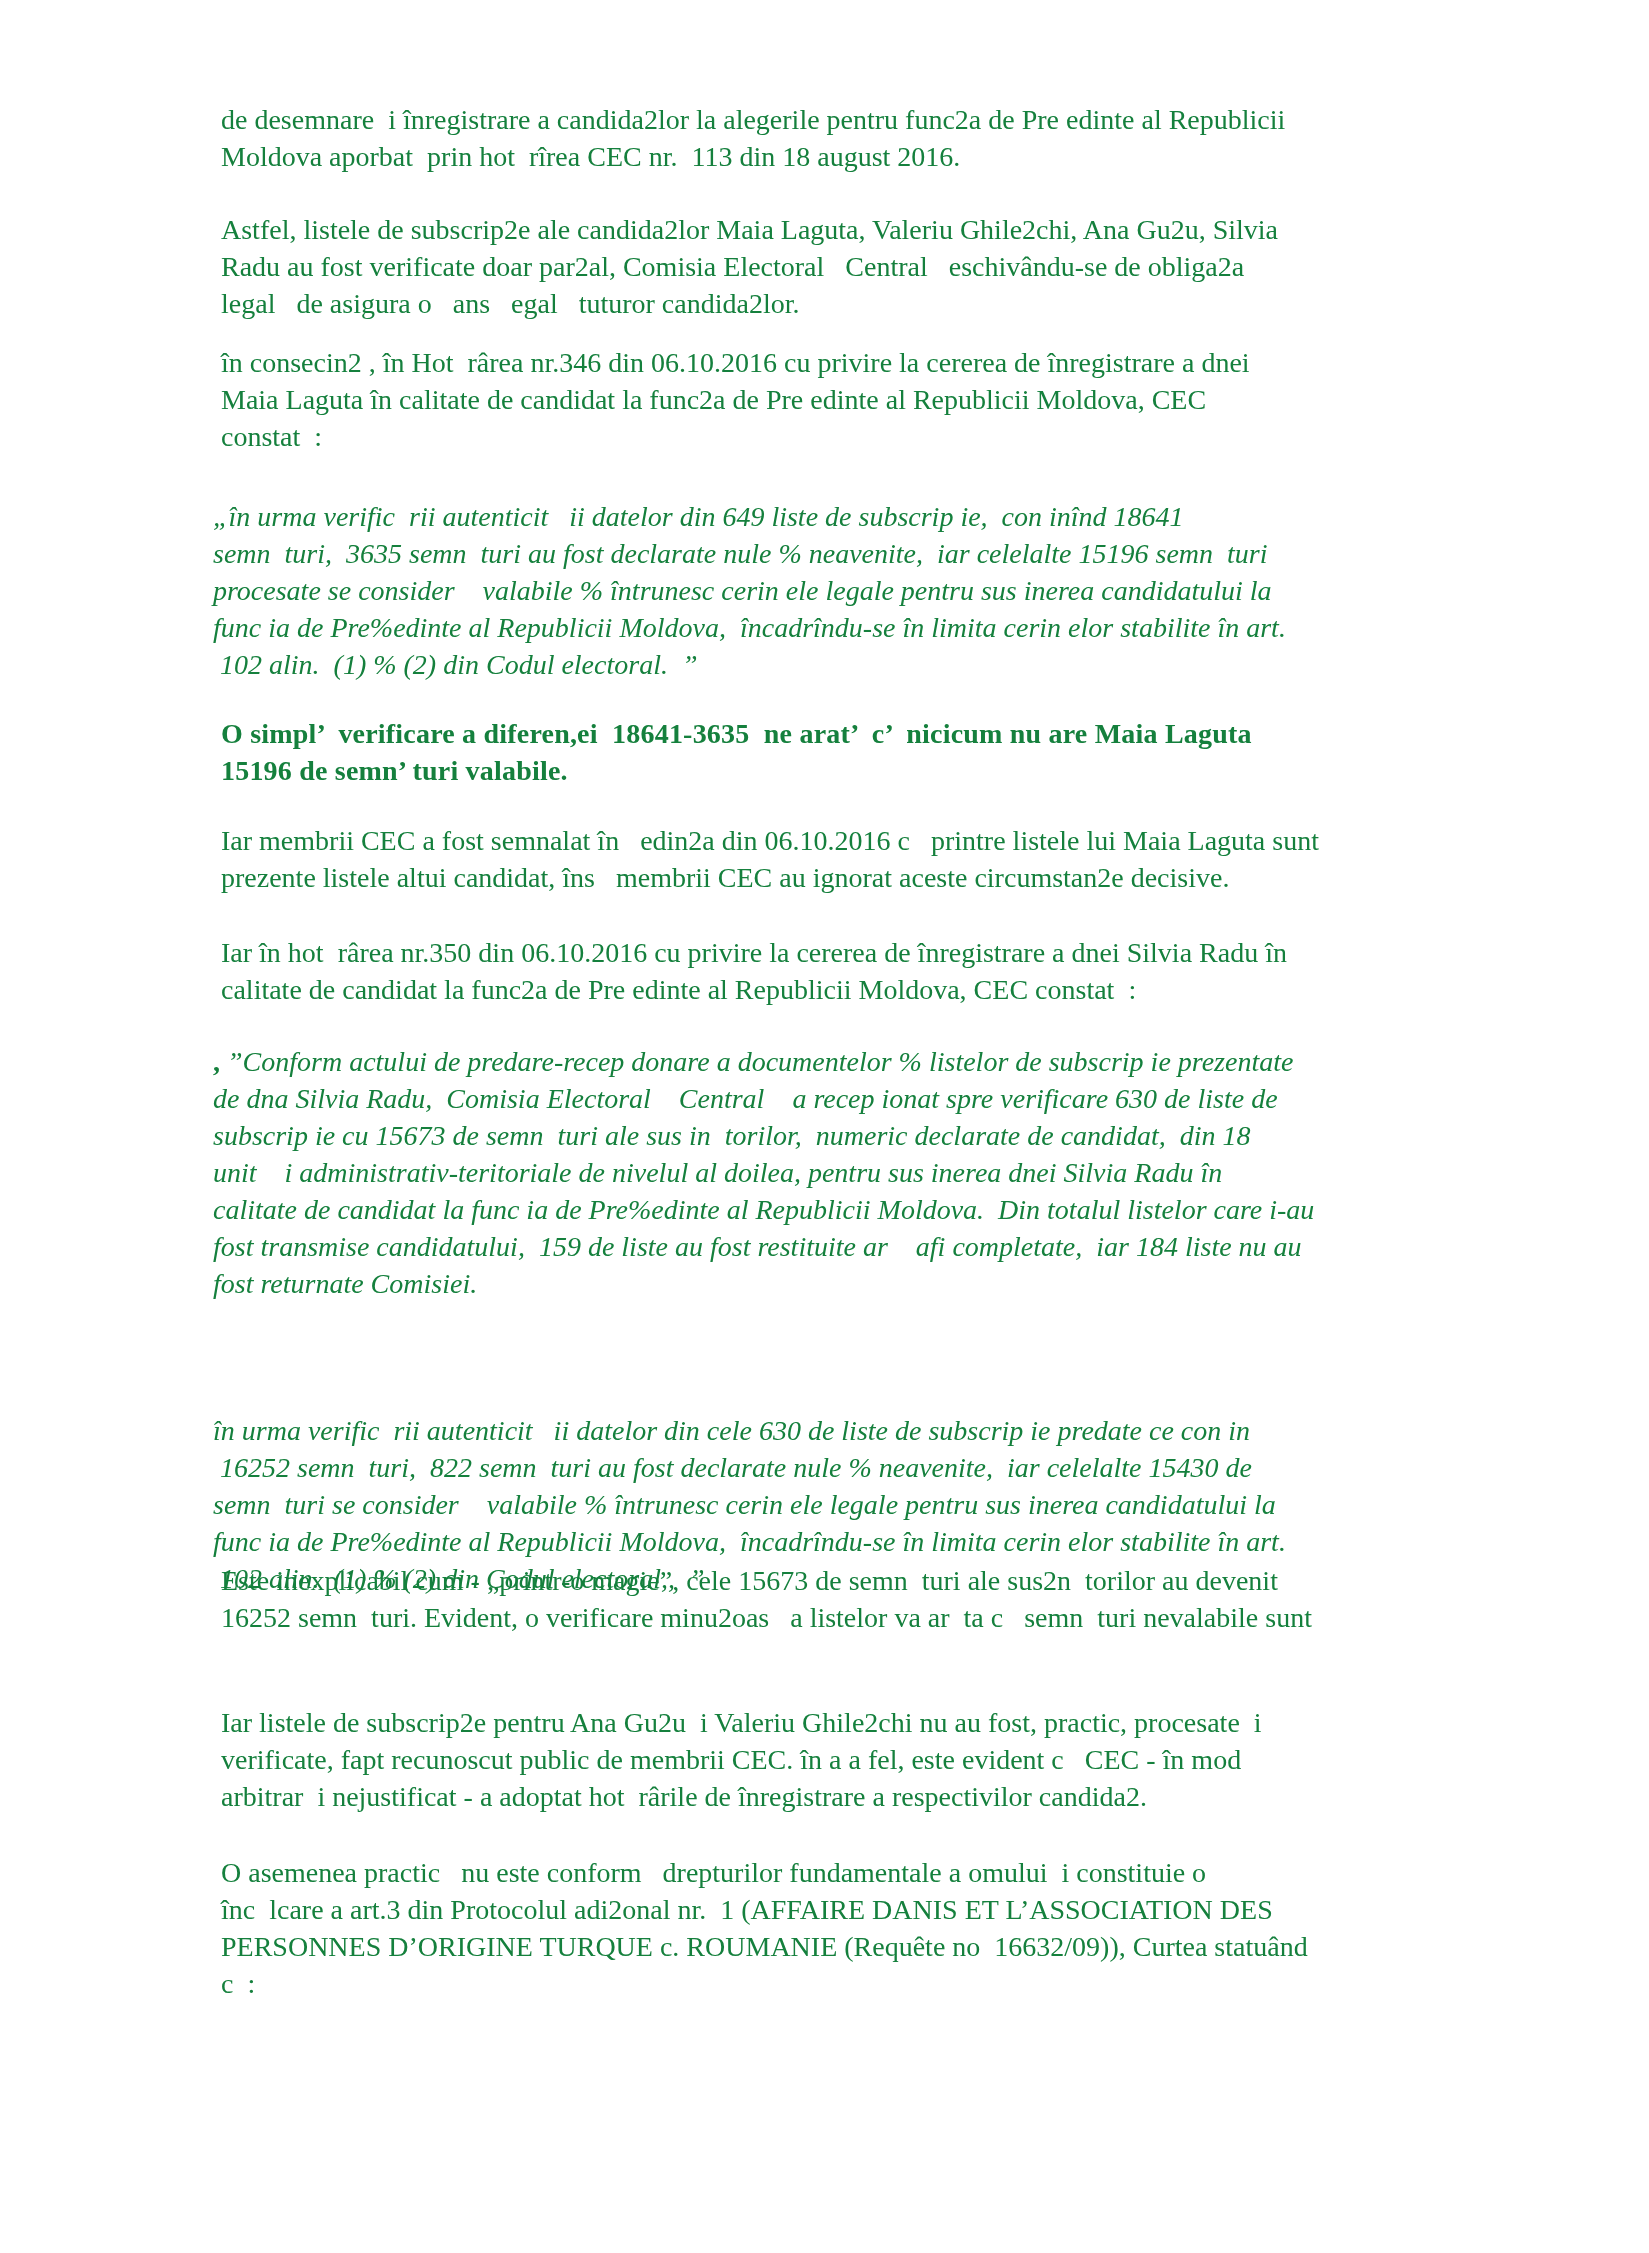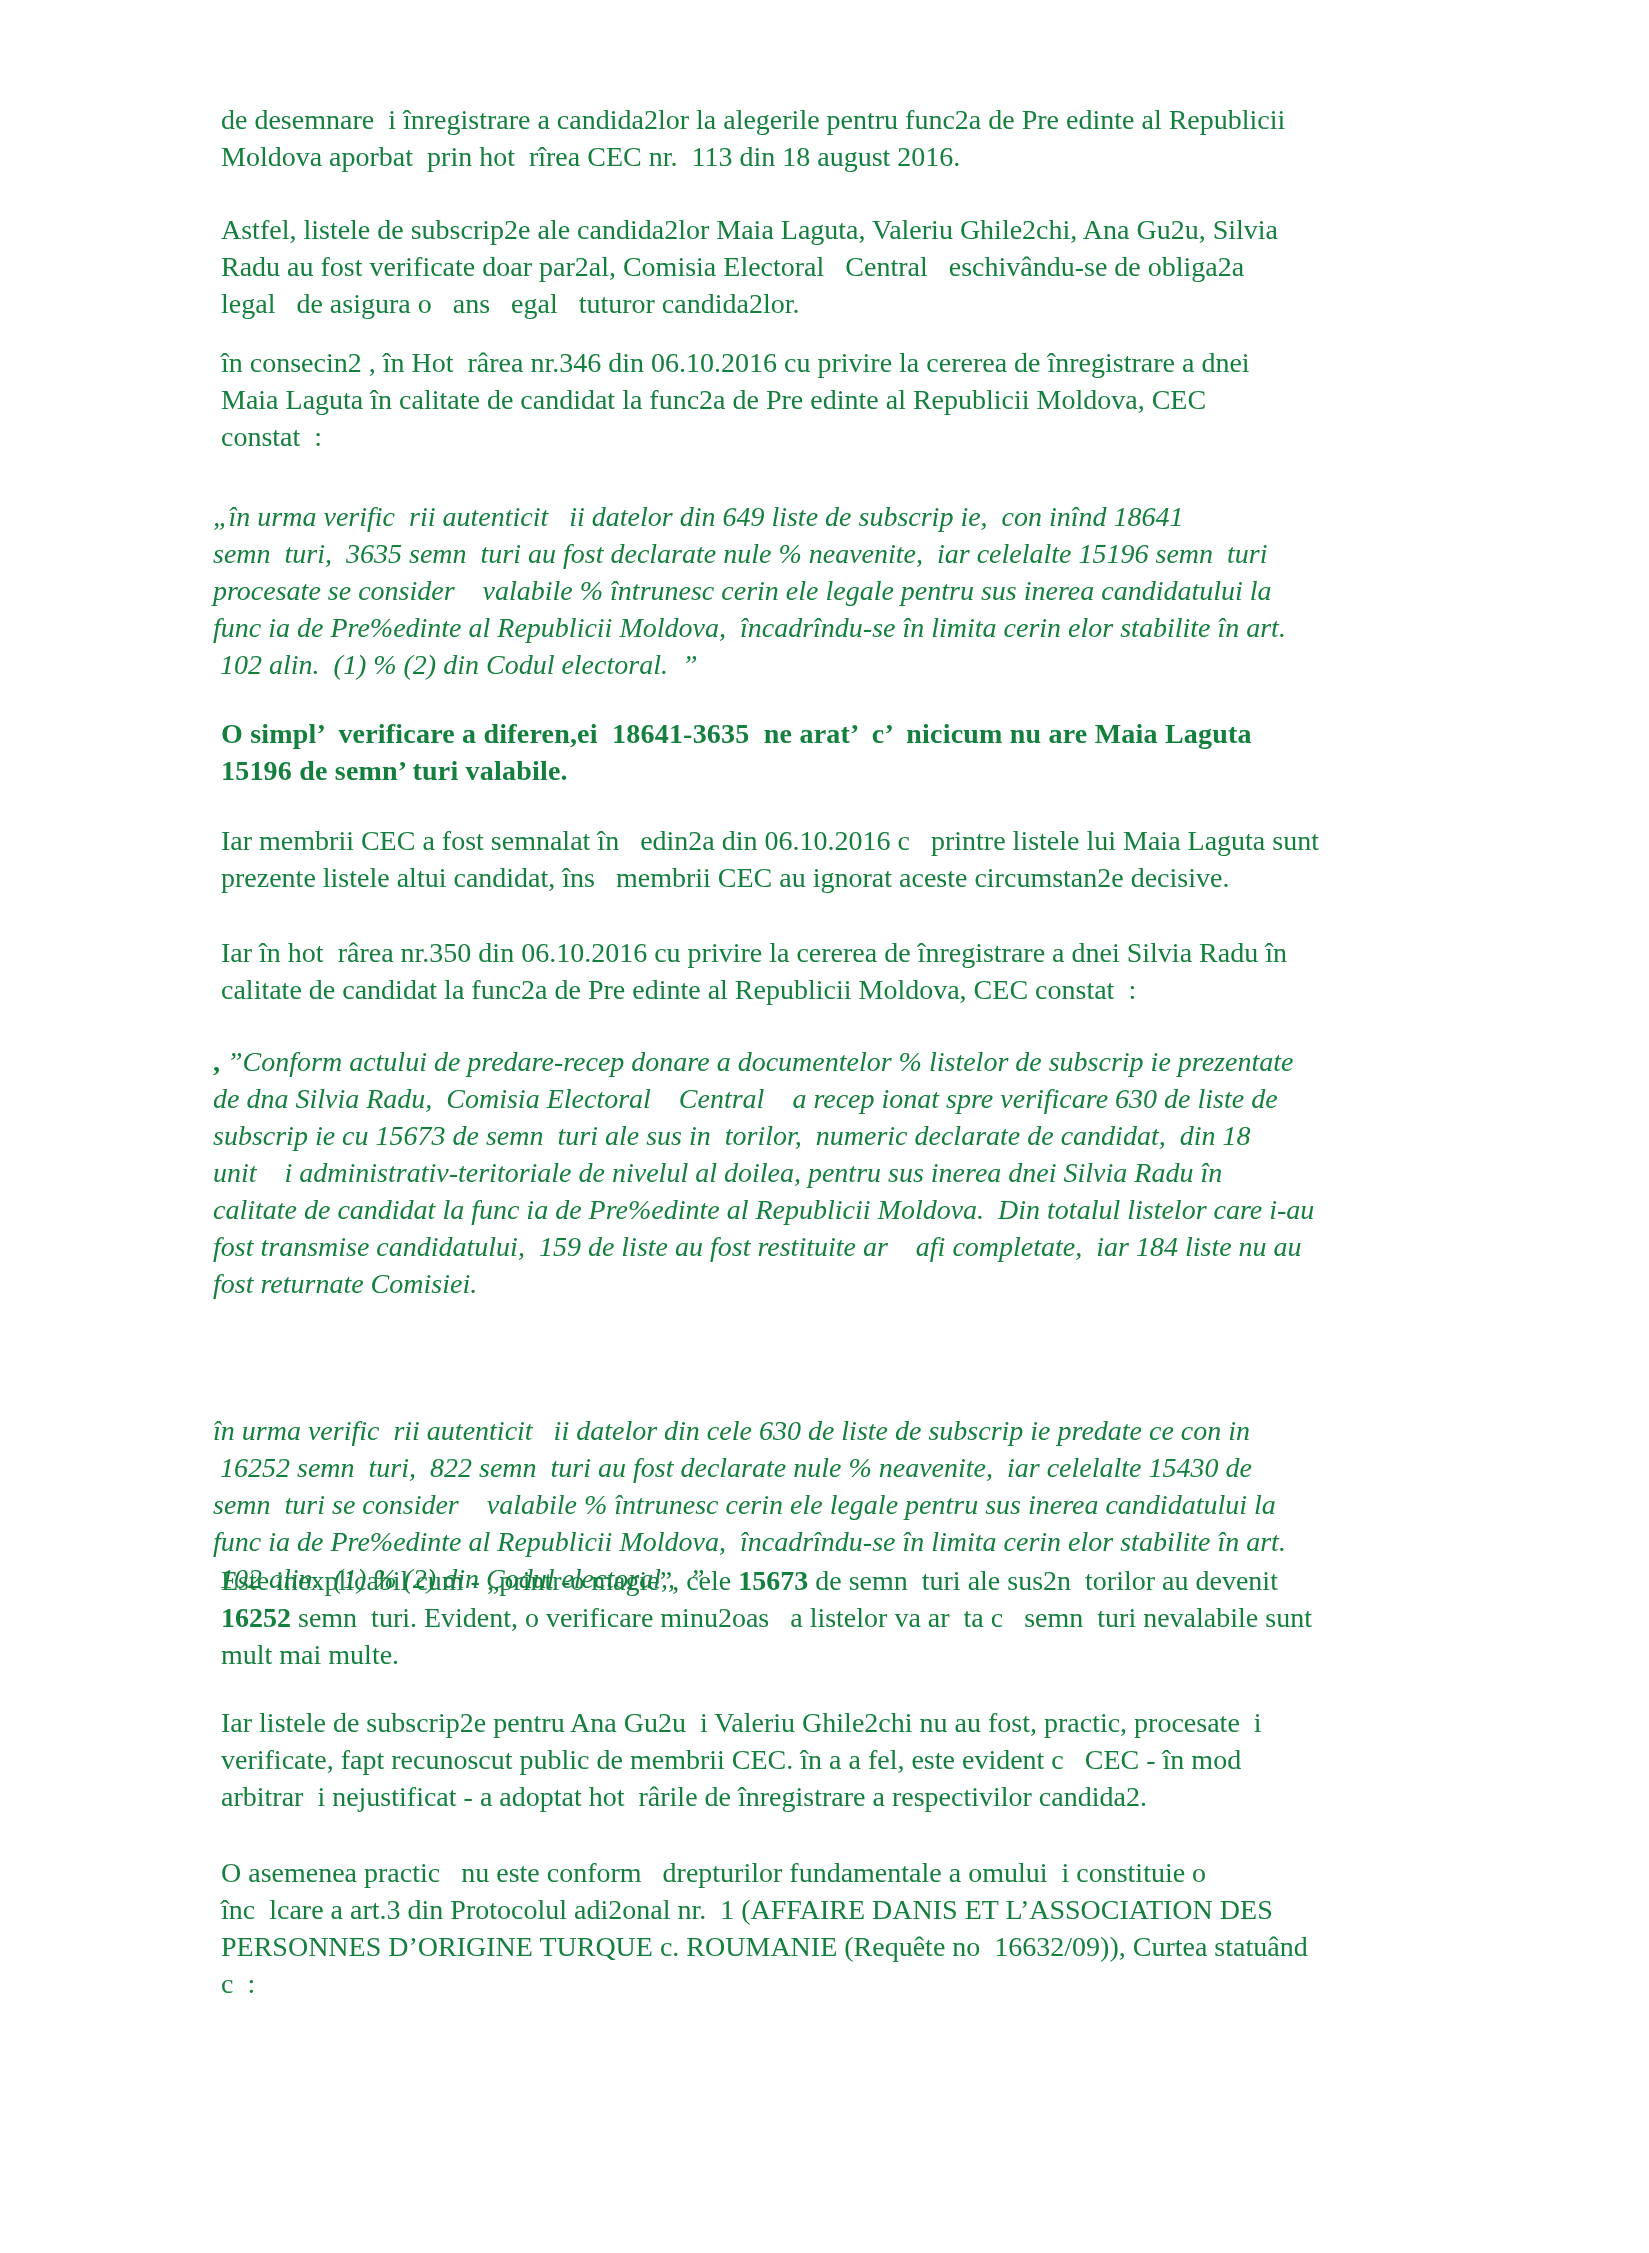--- a/index.html
+++ b/index.html
@@ -23,21 +23,21 @@
     width: 1278px;
     margin: 0;
   }
   .para.italic { left: 213px; font-style: italic; }
   .para.bold   { font-weight: bold; letter-spacing: 0.2px; }
   .line {
     display: block;
     white-space: pre;
     line-height: 37px;
   }
-  .seg-bold { font-weight: bold; }
+  .seg-bold { font-weight: normal; }
   .lead-comma { font-style: normal; font-weight: bold; }
 </style>
 </head>
 <body>
 
 <div class="page">
 
   <p class="para" style="top:101px">
     <span class="line">de desemnare  i înregistrare a candida2lor la alegerile pentru func2a de Pre edinte al Republicii</span>
     <span class="line">Moldova aporbat  prin hot  rîrea CEC nr.  113 din 18 august 2016.</span>
@@ -92,21 +92,20 @@
     <span class="line">în urma verific  rii autenticit   ii datelor din cele 630 de liste de subscrip ie predate ce con in</span>
     <span class="line"> 16252 semn  turi,  822 semn  turi au fost declarate nule % neavenite,  iar celelalte 15430 de</span>
     <span class="line">semn  turi se consider    valabile % întrunesc cerin ele legale pentru sus inerea candidatului la</span>
     <span class="line">func ia de Pre%edinte al Republicii Moldova,  încadrîndu-se în limita cerin elor stabilite în art.</span>
     <span class="line"> 102 alin.  (1) % (2) din Codul electoral,,  ”</span>
   </p>
 
   <p class="para" style="top:1562px">
     <span class="line"><span>Este inexplicabil cum - „printr-o magie”, cele </span><span class="seg-bold">15673</span><span> de semn  turi ale sus2n  torilor au devenit</span></span>
     <span class="line"><span class="seg-bold">16252</span><span> semn  turi. Evident, o verificare minu2oas   a listelor va ar  ta c   semn  turi nevalabile sunt</span></span>
-    <span class="line"><span>mult mai multe.</span></span>
   </p>
 
   <p class="para" style="top:1704px">
     <span class="line">Iar listele de subscrip2e pentru Ana Gu2u  i Valeriu Ghile2chi nu au fost, practic, procesate  i</span>
     <span class="line">verificate, fapt recunoscut public de membrii CEC. în a a fel, este evident c   CEC - în mod</span>
     <span class="line">arbitrar  i nejustificat - a adoptat hot  rârile de înregistrare a respectivilor candida2.</span>
   </p>
 
   <p class="para" style="top:1854px">
     <span class="line">O asemenea practic   nu este conform   drepturilor fundamentale a omului  i constituie o</span>

